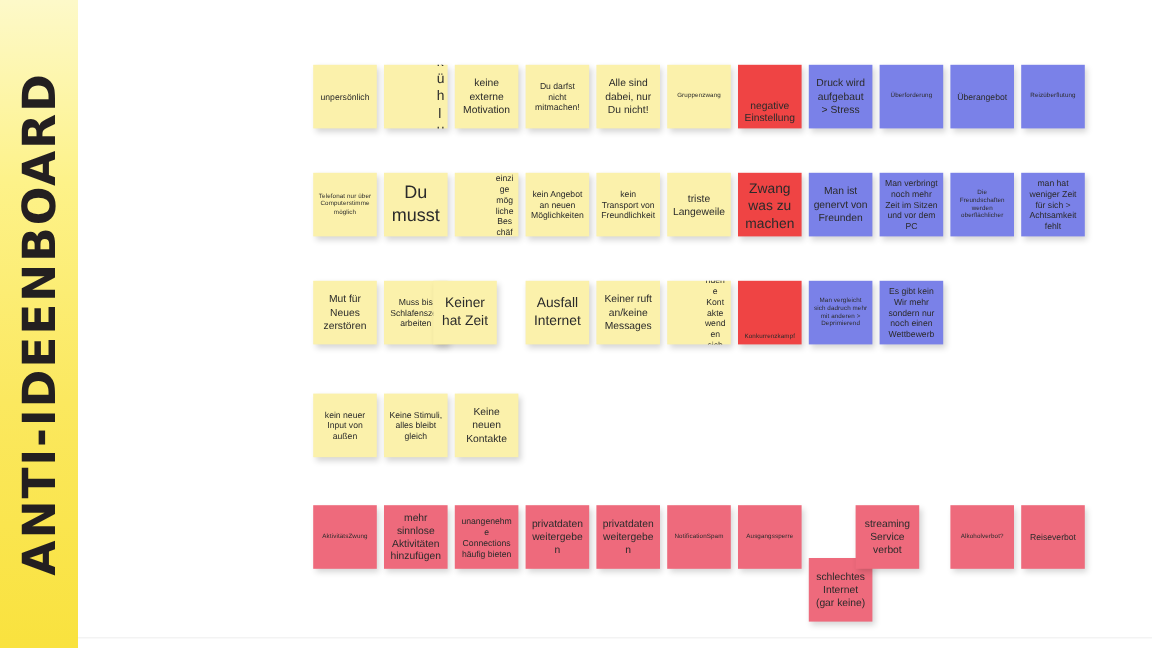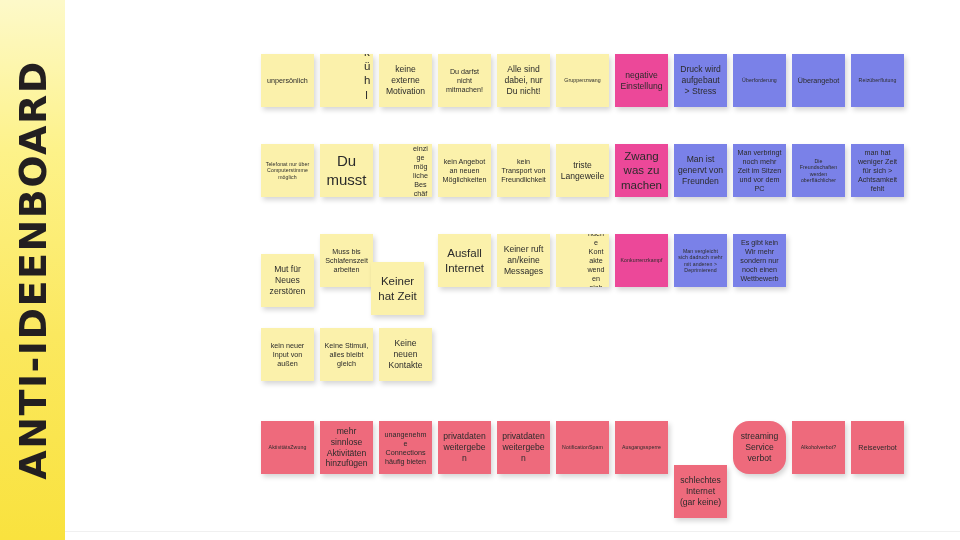--- a/index.html
+++ b/index.html
@@ -87,21 +87,21 @@
   }
   .note span {
     display: block;
     width: 100%;
     word-break: break-word;
     hyphens: auto;
   }
 
   
   .c-yellow { background: #fbf1ab; }
-  .c-cyan   { background: #ec4899; }
+  .c-cyan   { background: #ef4444; align-items: flex-end; }
   .c-blue   { background: #7a81e8; }
   .c-pink   { background: #ee6a7c; }
 
   
   .t-xs  { font-size: 5.2px; letter-spacing: .1px; }
   .t-sm  { font-size: 7.2px; }
   .t-md  { font-size: 8.6px; }
   .t-lg  { font-size: 11.5px; }
   .t-xl  { font-size: 15px; }
 </style>
@@ -179,27 +179,27 @@
           <span>Man verbringt noch mehr Zeit im Sitzen und vor dem PC</span>
         </div>
         <div class="note c-blue t-xs" style="left: 727px;">
           <span>Die Freundschaften werden oberflächlicher</span>
         </div>
         <div class="note c-blue t-sm" style="left: 786px; justify-content: center;">
           <span>man hat weniger Zeit für sich &gt; Achtsamkeit fehlt</span>
         </div>
       </div>
       <div class="row" style="top: 234px; left: 0px;">
-        <div class="note c-yellow t-md" style="left: 196px; margin-top: 20px;">
+        <div class="note c-yellow t-md" style="left: 196px;">
           <span>Mut für Neues zerstören</span>
         </div>
         <div class="note c-yellow t-sm" style="left: 255px;">
           <span>Muss bis Schlafenszeit arbeiten</span>
         </div>
-        <div class="note c-yellow t-lg" style="left: 306px; margin-top: 28px;">
+        <div class="note c-yellow t-lg" style="left: 296px;">
           <span>Keiner hat Zeit</span>
         </div>
         <div class="note c-yellow t-lg" style="left: 373px;">
           <span>Ausfall Internet</span>
         </div>
         <div class="note c-yellow t-md" style="left: 432px;">
           <span>Keiner ruft an/keine Messages</span>
         </div>
         <div class="note c-yellow t-sm" style="left: 491px; padding-left: 31px;">
           <span>vorhandene Kontakte wenden sich ab</span>
@@ -243,21 +243,21 @@
         </div>
         <div class="note c-pink t-xs" style="left: 491px;">
           <span>NotificationSpam</span>
         </div>
         <div class="note c-pink t-xs" style="left: 550px;">
           <span>Ausgangssperre</span>
         </div>
         <div class="note c-pink t-md" style="left: 609px; margin-top: 44px;">
           <span>schlechtes Internet (gar keine)</span>
         </div>
-        <div class="note c-pink t-md" style="left: 668px; border-radius: 16px;">
+        <div class="note c-pink t-md" style="left: 648px;">
           <span>streaming Service verbot</span>
         </div>
         <div class="note c-pink t-xs" style="left: 727px;">
           <span>Alkoholverbot?</span>
         </div>
         <div class="note c-pink t-sm" style="left: 786px;">
           <span>Reiseverbot</span>
         </div>
       </div>
     </div>

